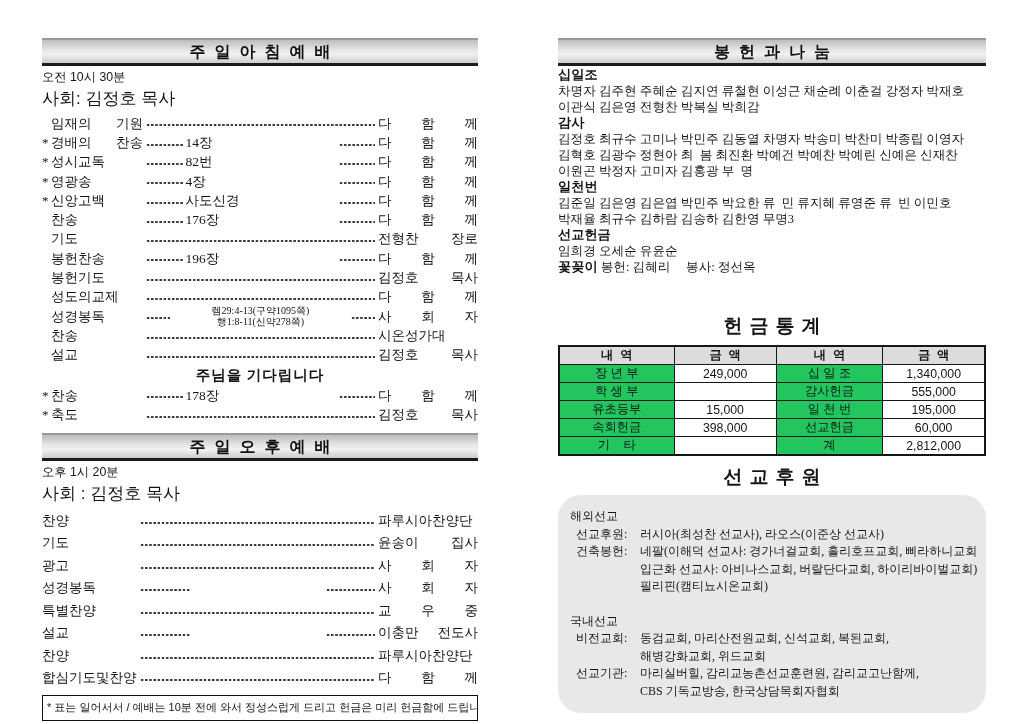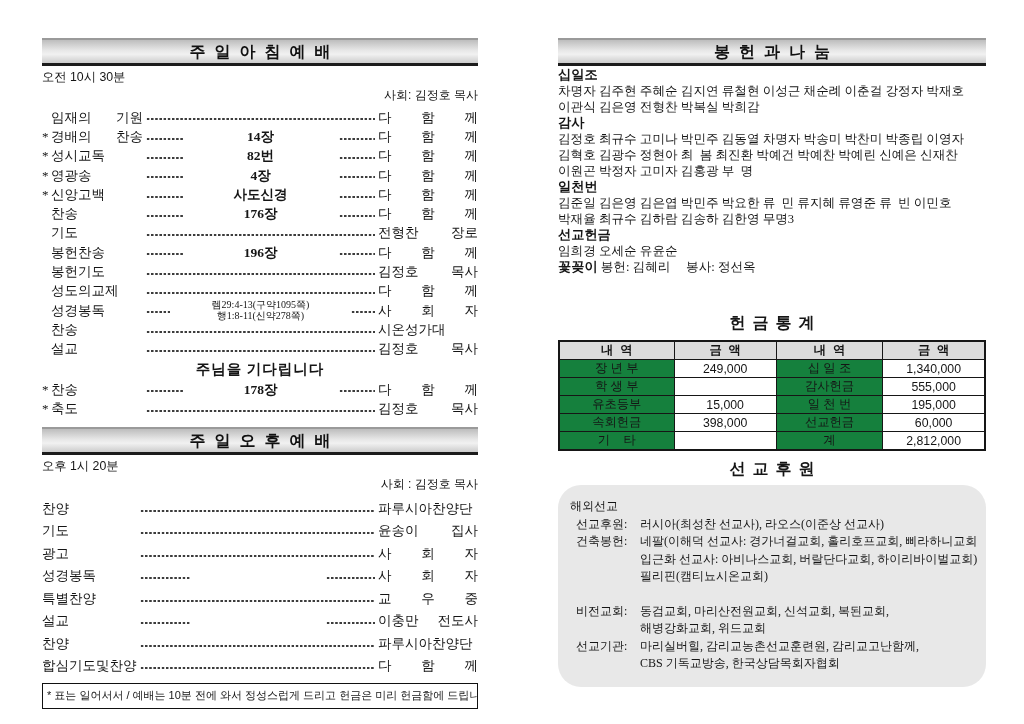--- a/index.html
+++ b/index.html
@@ -10,59 +10,59 @@
   .col-right{left:558px;width:428px;}
 
   
   .bar{border-top:2px solid #9a9a9a;border-bottom:3px solid #1c1c1c;
        background:linear-gradient(180deg,#bdbdbd 0%,#e7e7e7 45%,#f1f1f1 62%,#cccccc 100%);
        height:23px;display:flex;align-items:flex-end;justify-content:center;}
   .bar-title{font-family:"Liberation Sans",sans-serif;font-weight:bold;font-size:16px;
        letter-spacing:9px;text-indent:9px;color:#111;}
 
   .svc-time{font-family:"Liberation Sans",sans-serif;font-size:12.3px;margin-top:3px;}
-  .presider{font-family:"Liberation Sans",sans-serif;font-size:12px;text-align:right;margin-top:1px;}
+  .presider{font-family:"Liberation Sans",sans-serif;font-size:17px;text-align:left;margin-top:1px;}
 
   .rows{margin-top:4px;}
   .svc-row{display:flex;align-items:center;height:19.3px;font-size:13.5px;}
   .aft .svc-row{height:22.5px;}
   .star{flex:0 0 9px;font-size:13px;}
   .svc-label{flex:0 0 92px;text-align:justify;text-align-last:justify;}
   .aft .svc-label{flex:0 0 95px;}
   .svc-right{flex:0 0 100px;text-align:justify;text-align-last:justify;}
   .dots{flex:1;align-self:stretch;margin:0 3px;
         background-image:radial-gradient(circle,#3c3c3c 1px,rgba(0,0,0,0) 1.3px);
         background-size:4.2px 4.2px;background-repeat:repeat-x;background-position:0 62%;}
-  .svc-center{flex:0 0 150px;text-align:center;font-weight:bold;}
+  .svc-center{flex:0 0 150px;}
   .svc-gap{flex:0 0 130px;}
   .svc-scripture{flex:0 0 175px;text-align:center;font-size:10px;line-height:10.8px;}
   .sermon-title{height:21px;display:flex;align-items:center;justify-content:center;
         font-weight:bold;font-size:14.5px;letter-spacing:1px;}
   .svc-section + .svc-section{margin-top:9px;}
 
   .footnote{margin-top:6px;border:1.5px solid #111;padding:4px 4px 5px;
         font-family:"Liberation Sans",sans-serif;font-size:11px;white-space:nowrap;overflow:hidden;}
 
   
   .groups{margin-top:1px;}
   .grp-heading{font-family:"Liberation Sans",sans-serif;font-weight:bold;font-size:13.2px;
         line-height:16px;height:16px;}
   .name-line{font-size:12.6px;line-height:16px;height:16px;white-space:pre;overflow:hidden;}
   .flower-line{font-size:12.6px;line-height:16px;white-space:pre;overflow:hidden;}
   .flower-line b{font-family:"Liberation Sans",sans-serif;font-size:13.2px;}
 
   .center-title{text-align:center;font-family:"Liberation Sans",sans-serif;font-weight:bold;
-        font-size:16px;letter-spacing:7px;text-indent:7px;}
+        font-size:19px;letter-spacing:7px;text-indent:7px;}
   .stats-title{margin-top:38px;}
   .stats-table{width:100%;border-collapse:collapse;border:2px solid #161616;table-layout:fixed;
         margin-top:6px;font-family:"Liberation Sans",sans-serif;}
   .stats-table th,.stats-table td{border:1px solid #161616;height:15px;font-size:12.3px;
         padding:0 6px;text-align:center;white-space:pre;overflow:hidden;}
   .stats-table th{background:#dcdcdc;font-weight:bold;height:16px;}
-  .stats-table td.lbl{background:#15803d;}
+  .stats-table td.lbl{background:#22c55e;}
 
   .mission-title{margin-top:8px;}
   .mission-box{margin-top:5px;background:#e8e8e8;padding:13px 10px;font-size:12px;
         line-height:17.5px;min-height:176px;border-radius:23px;}
   .m-heading{margin-left:2px;}
   .m-item{display:flex;margin-left:8px;}
   .m-item-label{flex:0 0 64px;white-space:pre;}
   .m-lines{flex:1;}
   .m-line{white-space:nowrap;overflow:hidden;}
   .m-spacer{height:17px;}
@@ -335,20 +335,21 @@
         </div>
         <div class="m-item">
           <span class="m-item-label">건축봉헌:</span>
           <div class="m-lines">
             <div class="m-line">네팔(이해덕 선교사: 경가너걸교회, 홀리호프교회, 삐라하니교회</div>
             <div class="m-line">입근화 선교사: 아비나스교회, 버랄단다교회, 하이리바이벌교회)</div>
             <div class="m-line">필리핀(캠티뇨시온교회)</div>
           </div>
         </div>
         <div class="m-spacer"></div>
+        <div class="m-heading">국내선교</div>
         <div class="m-item">
           <span class="m-item-label">비전교회:</span>
           <div class="m-lines">
             <div class="m-line">동검교회, 마리산전원교회, 신석교회, 복된교회,</div>
             <div class="m-line">해병강화교회, 위드교회</div>
           </div>
         </div>
         <div class="m-item">
           <span class="m-item-label">선교기관:</span>
           <div class="m-lines">

